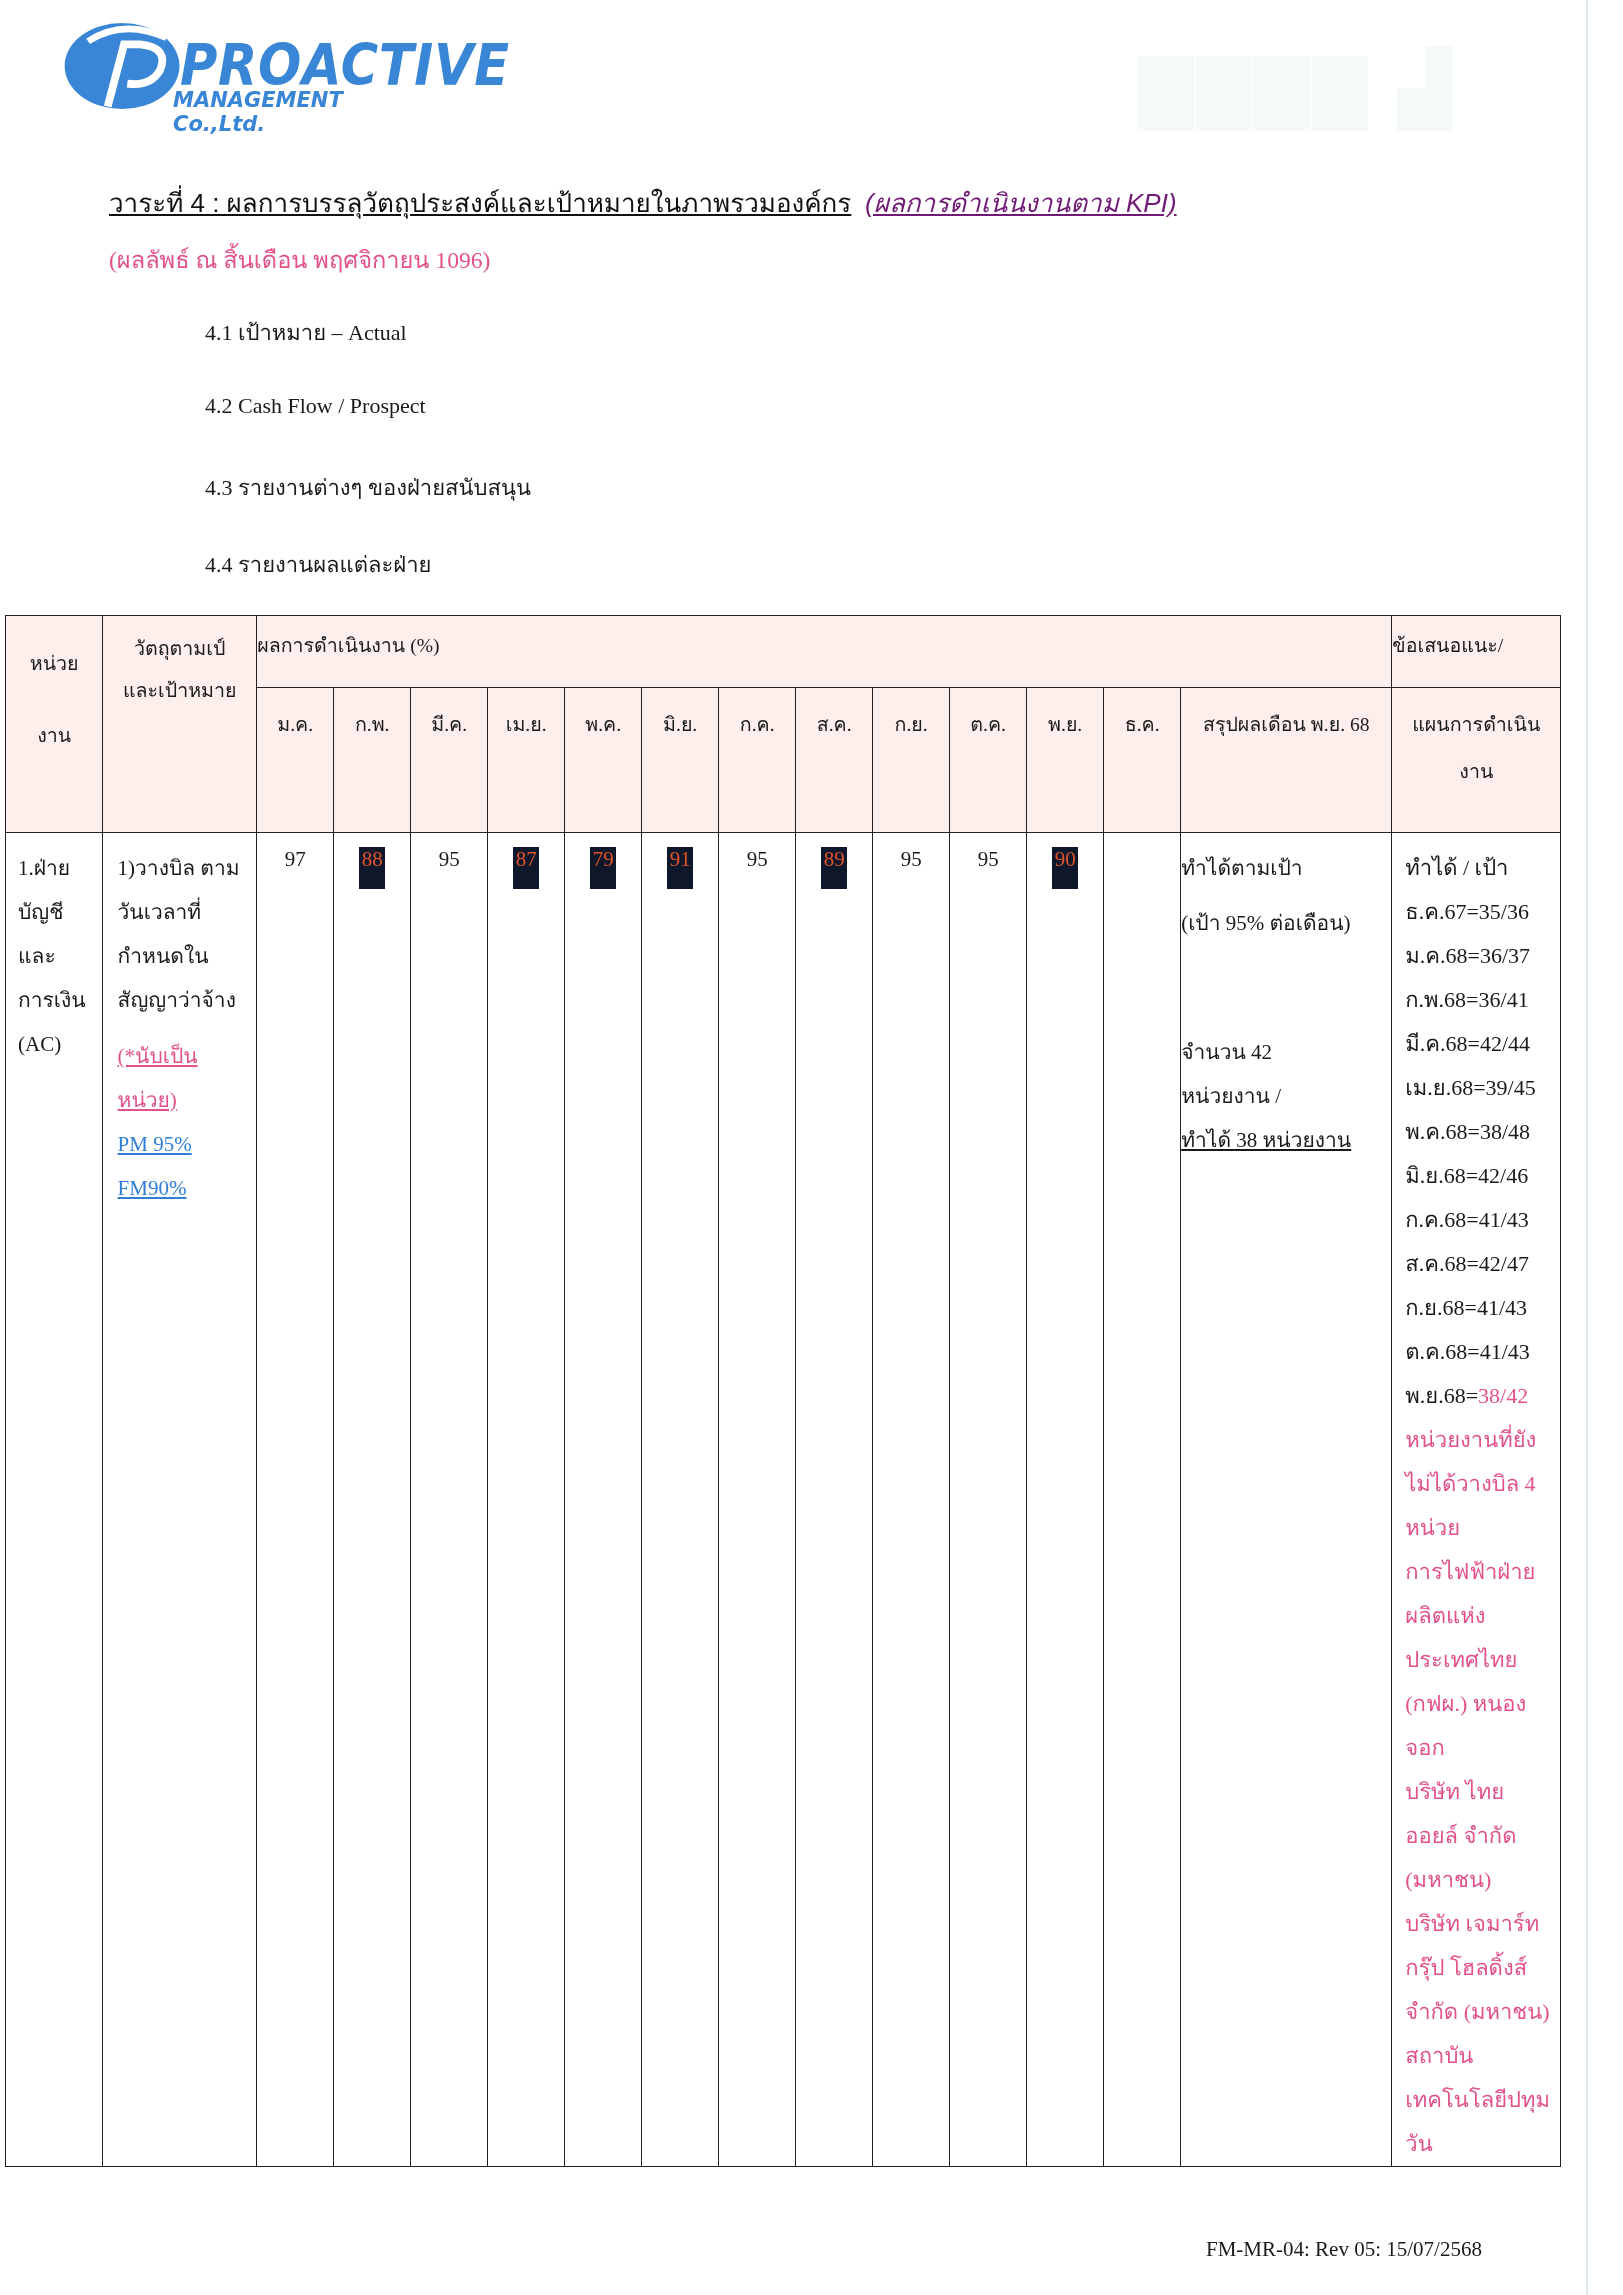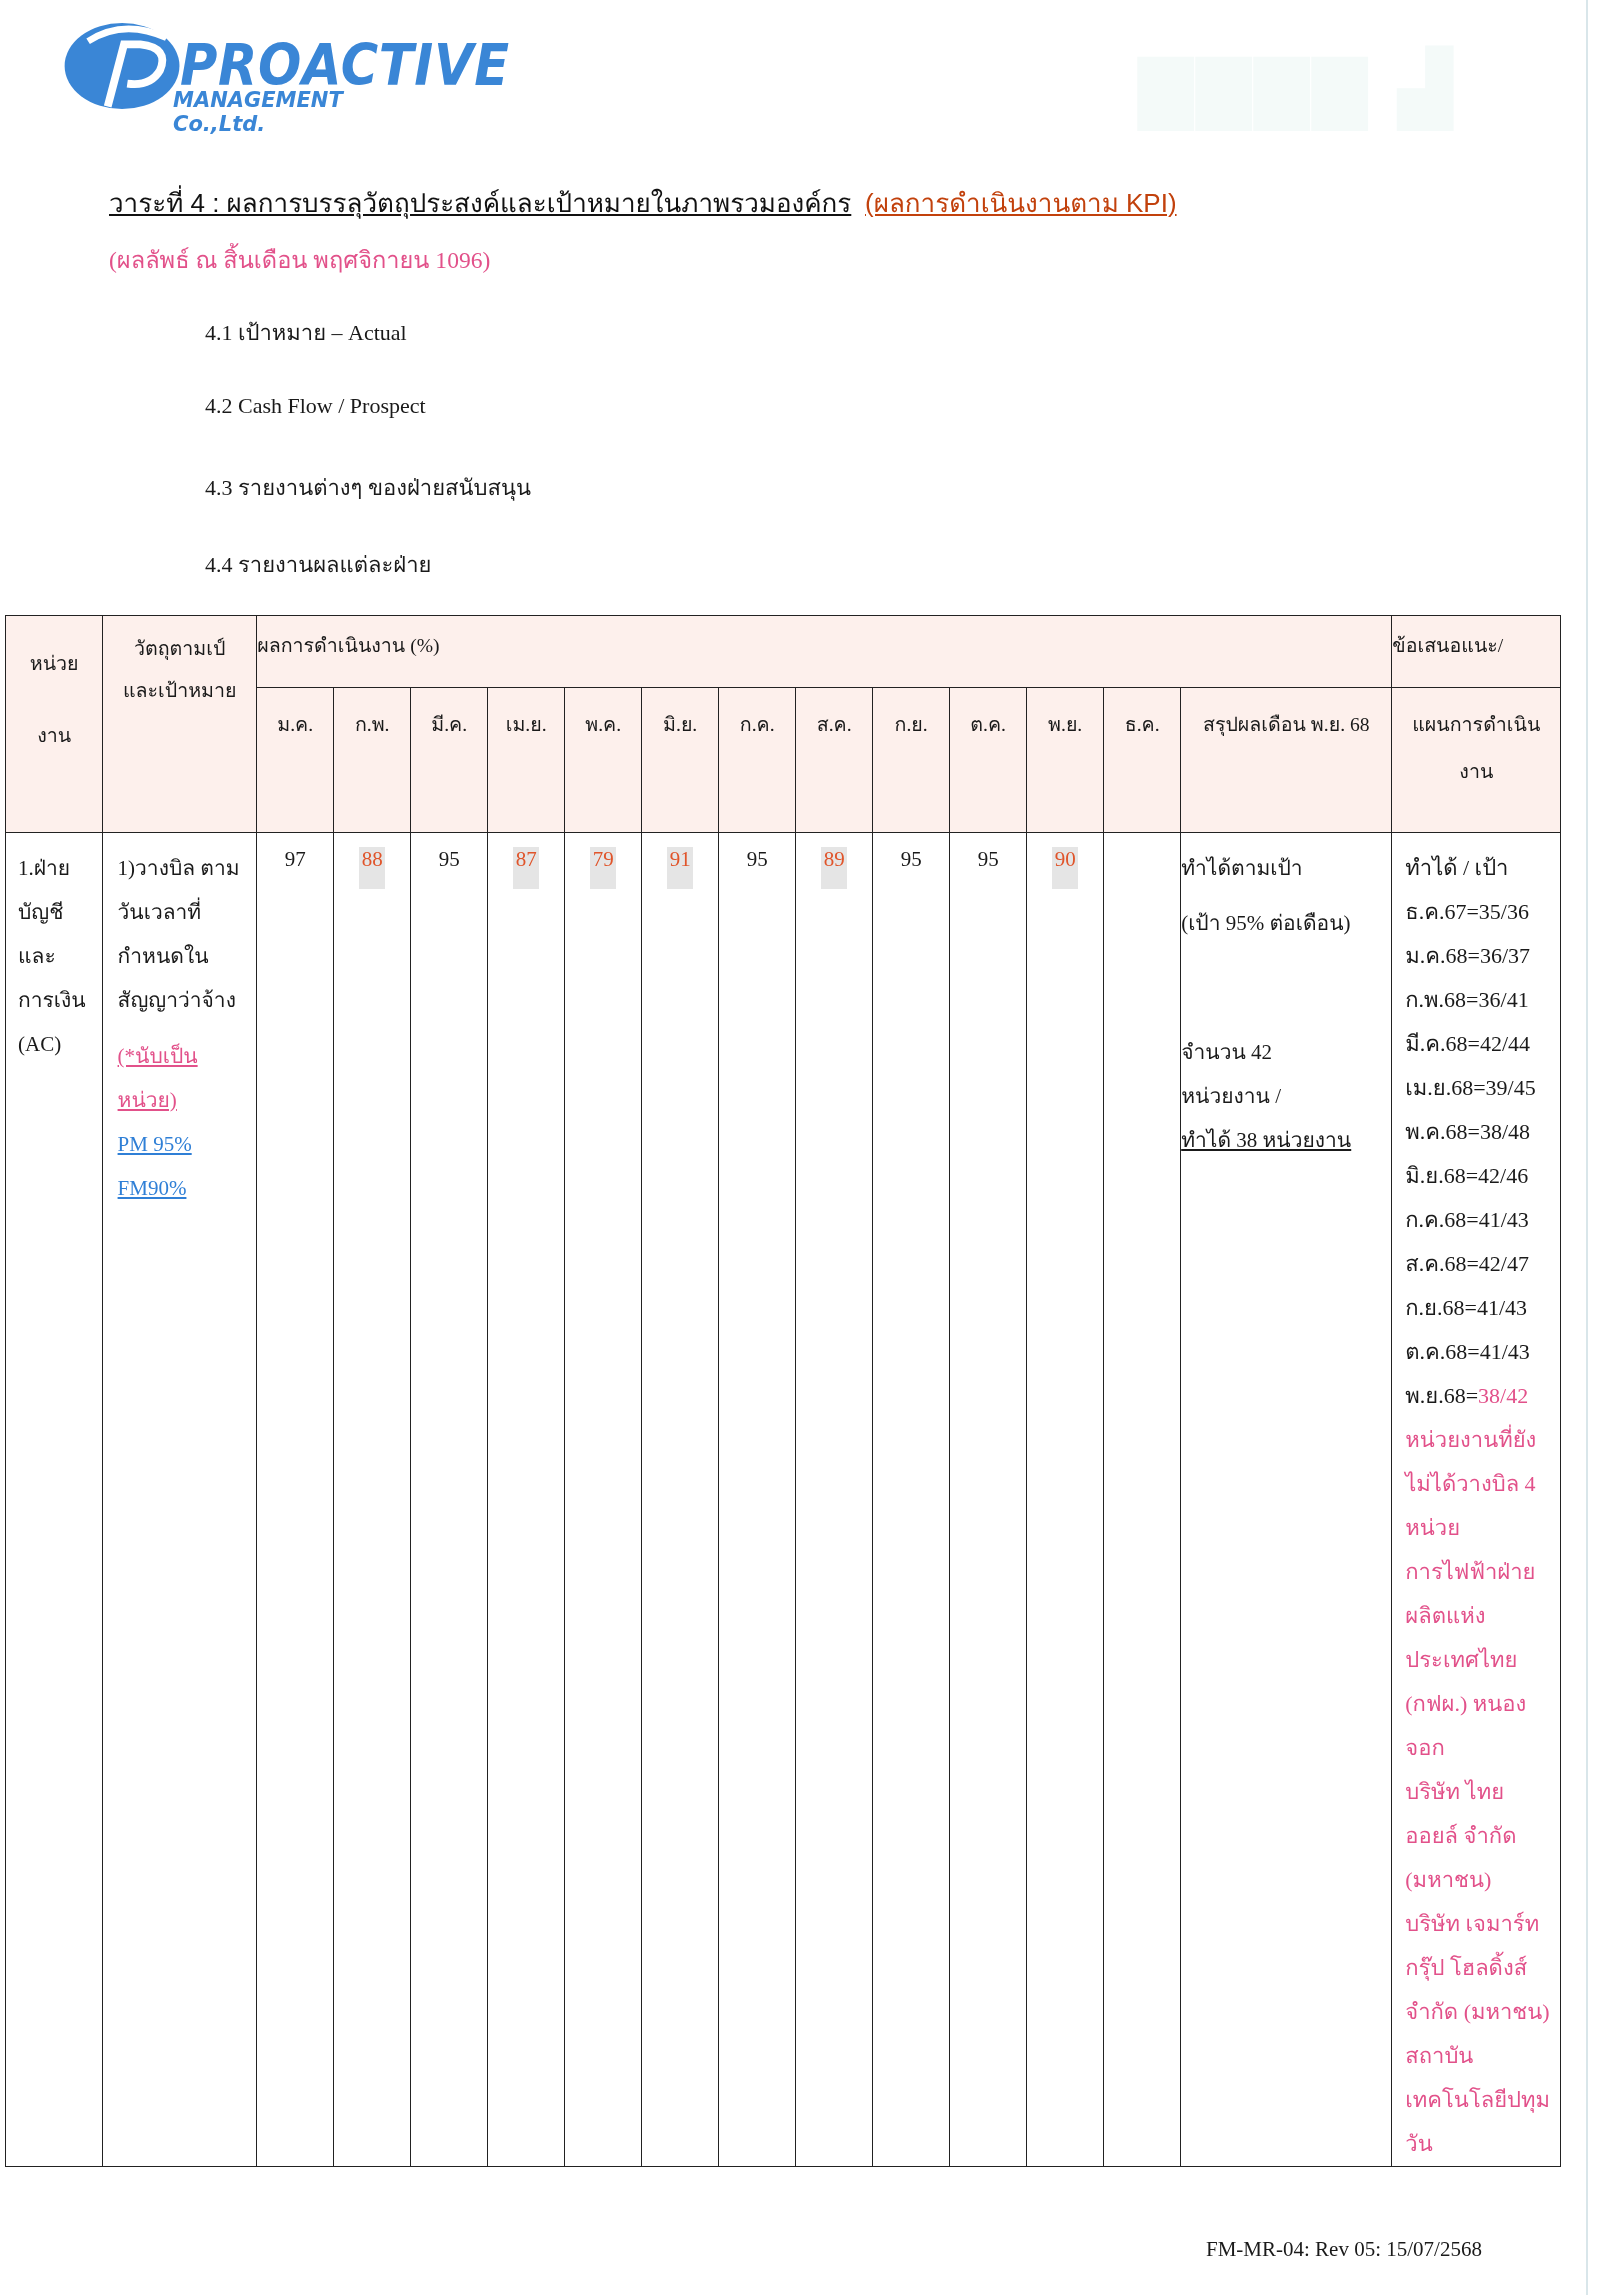--- a/index.html
+++ b/index.html
@@ -23,21 +23,21 @@
     position: absolute; left: 1138px; top: 46px; font-family: "DejaVu Sans", sans-serif;
     font-weight: bold; font-size: 72px; color: #f4faf9; letter-spacing: 2.6px;
   }
   .right-margin-line { position: absolute; left: 1586px; top: 0; width: 2px; height: 2295px; background: #d9e6ea; }
 
   .title-line {
     position: absolute; left: 109px; top: 182px; font-size: 26px; font-family: "Liberation Sans", sans-serif;
     white-space: nowrap;
   }
   .title-main { text-decoration: underline; color: #111; }
-  .title-kpi { text-decoration: underline; color: #c2410c; margin-left: 6.5px; }
+  .title-kpi { text-decoration: underline; color: #701a75; font-style: italic; margin-left: 6.5px; }
   .subtitle { position: absolute; left: 109px; top: 241px; font-size: 23.6px; color: #e2518a; }
 
   .toc { position: absolute; left: 205px; font-size: 22px; color: #1a1a1a; }
   .toc.i1 { top: 315px; } .toc.i2 { top: 393px; } .toc.i3 { top: 470px; } .toc.i4 { top: 547px; }
 
   table.kpi {
     position: absolute; left: 5.2px; top: 615px; border-collapse: collapse; table-layout: fixed;
     width: 1552px; font-size: 19.6px;
   }
   table.kpi td, table.kpi th { border: 1.3px solid #222; padding: 0; vertical-align: top; font-weight: normal; }
@@ -50,21 +50,21 @@
   .th-rec1 { text-align: left; height: 71px; line-height: 59px; border-bottom: 1.3px solid #222; }
   .th-rec2 { text-align: center; line-height: 47px; padding-top: 13px !important; }
 
   .row1 td { height: 1315px; }
   .unit-cell { padding: 13px 0 0 11.8px !important; line-height: 44px; font-size: 21px; }
   .obj-cell { padding: 13px 0 0 14.4px !important; line-height: 44px; font-size: 21px; }
   .obj-note { color: #e2518a; text-decoration: underline; }
   .obj-target { color: #2f7fd6; text-decoration: underline; }
   .val-cell { text-align: center; padding-top: 14.4px !important; }
   .val { display: inline-block; font-size: 21px; padding: 0 2.6px; }
-  .val.hl { background: #e5e5e5; color: #e0542a; padding-bottom: 17px; }
+  .val.hl { background: #0f172a; color: #e0542a; padding-bottom: 17px; }
   .sum-cell { padding-top: 13px !important; line-height: 44px; font-size: 21px; }
   .sum-gap { height: 85px; }
   .sum-done { text-decoration: underline; }
   .rec-cell { padding: 13px 0 0 13px !important; line-height: 44px; font-size: 22px; }
   .rec-pink { color: #e2518a; }
 
   .footer { position: absolute; left: 1206px; top: 2237px; font-size: 21px; color: #1a1a1a; }
 </style>
 </head>
 <body>

